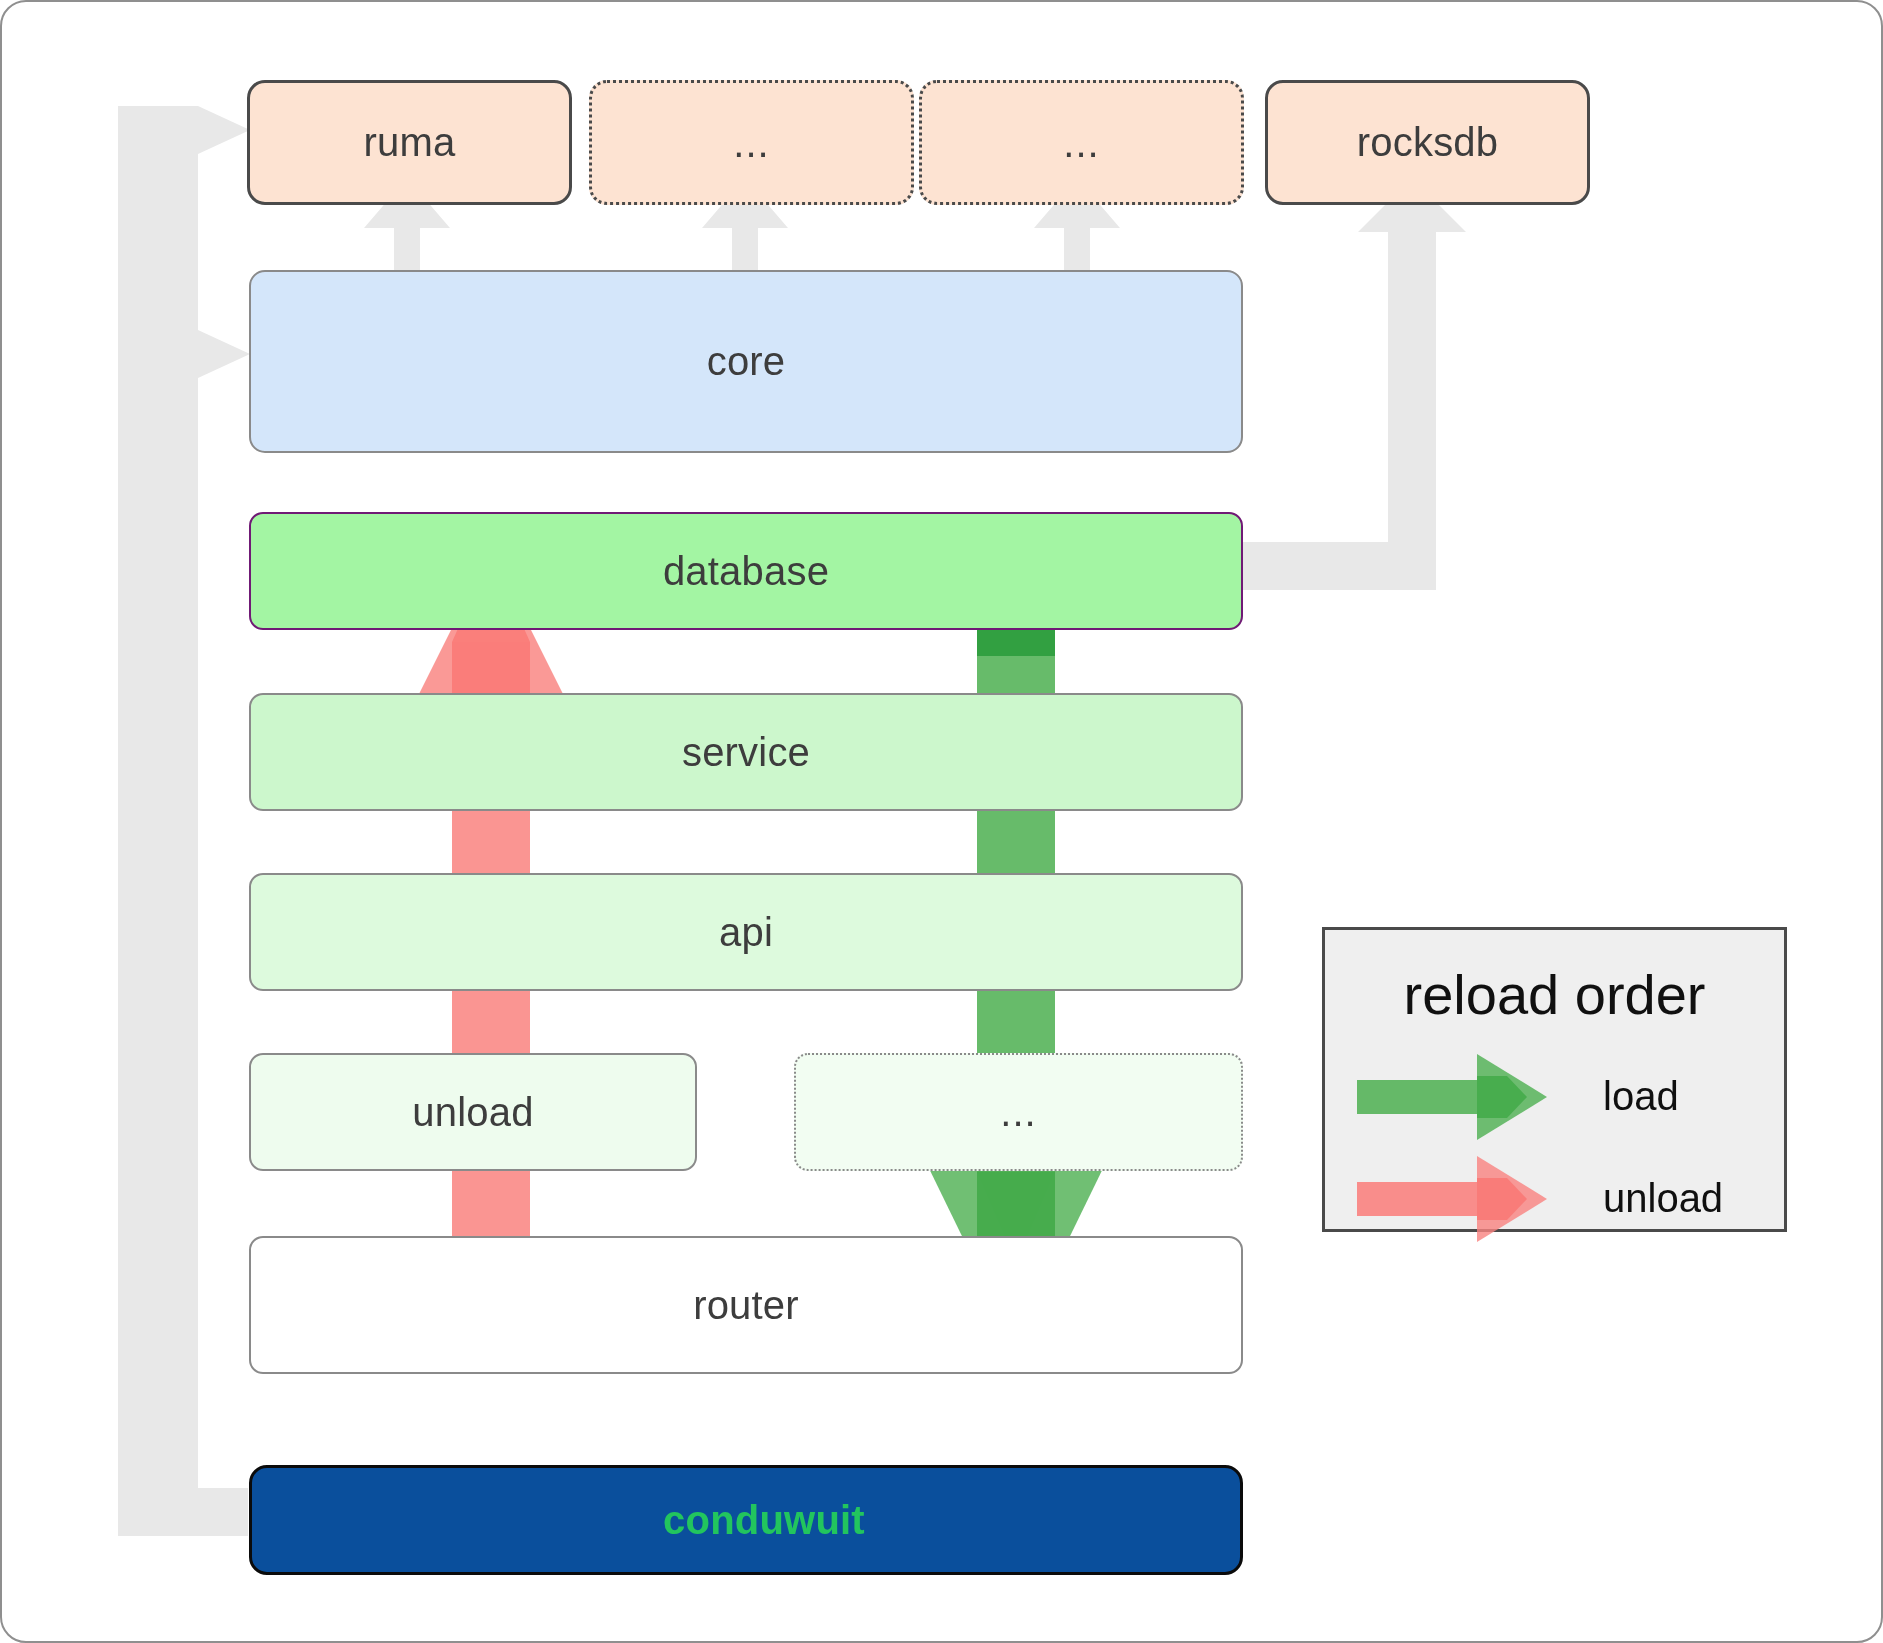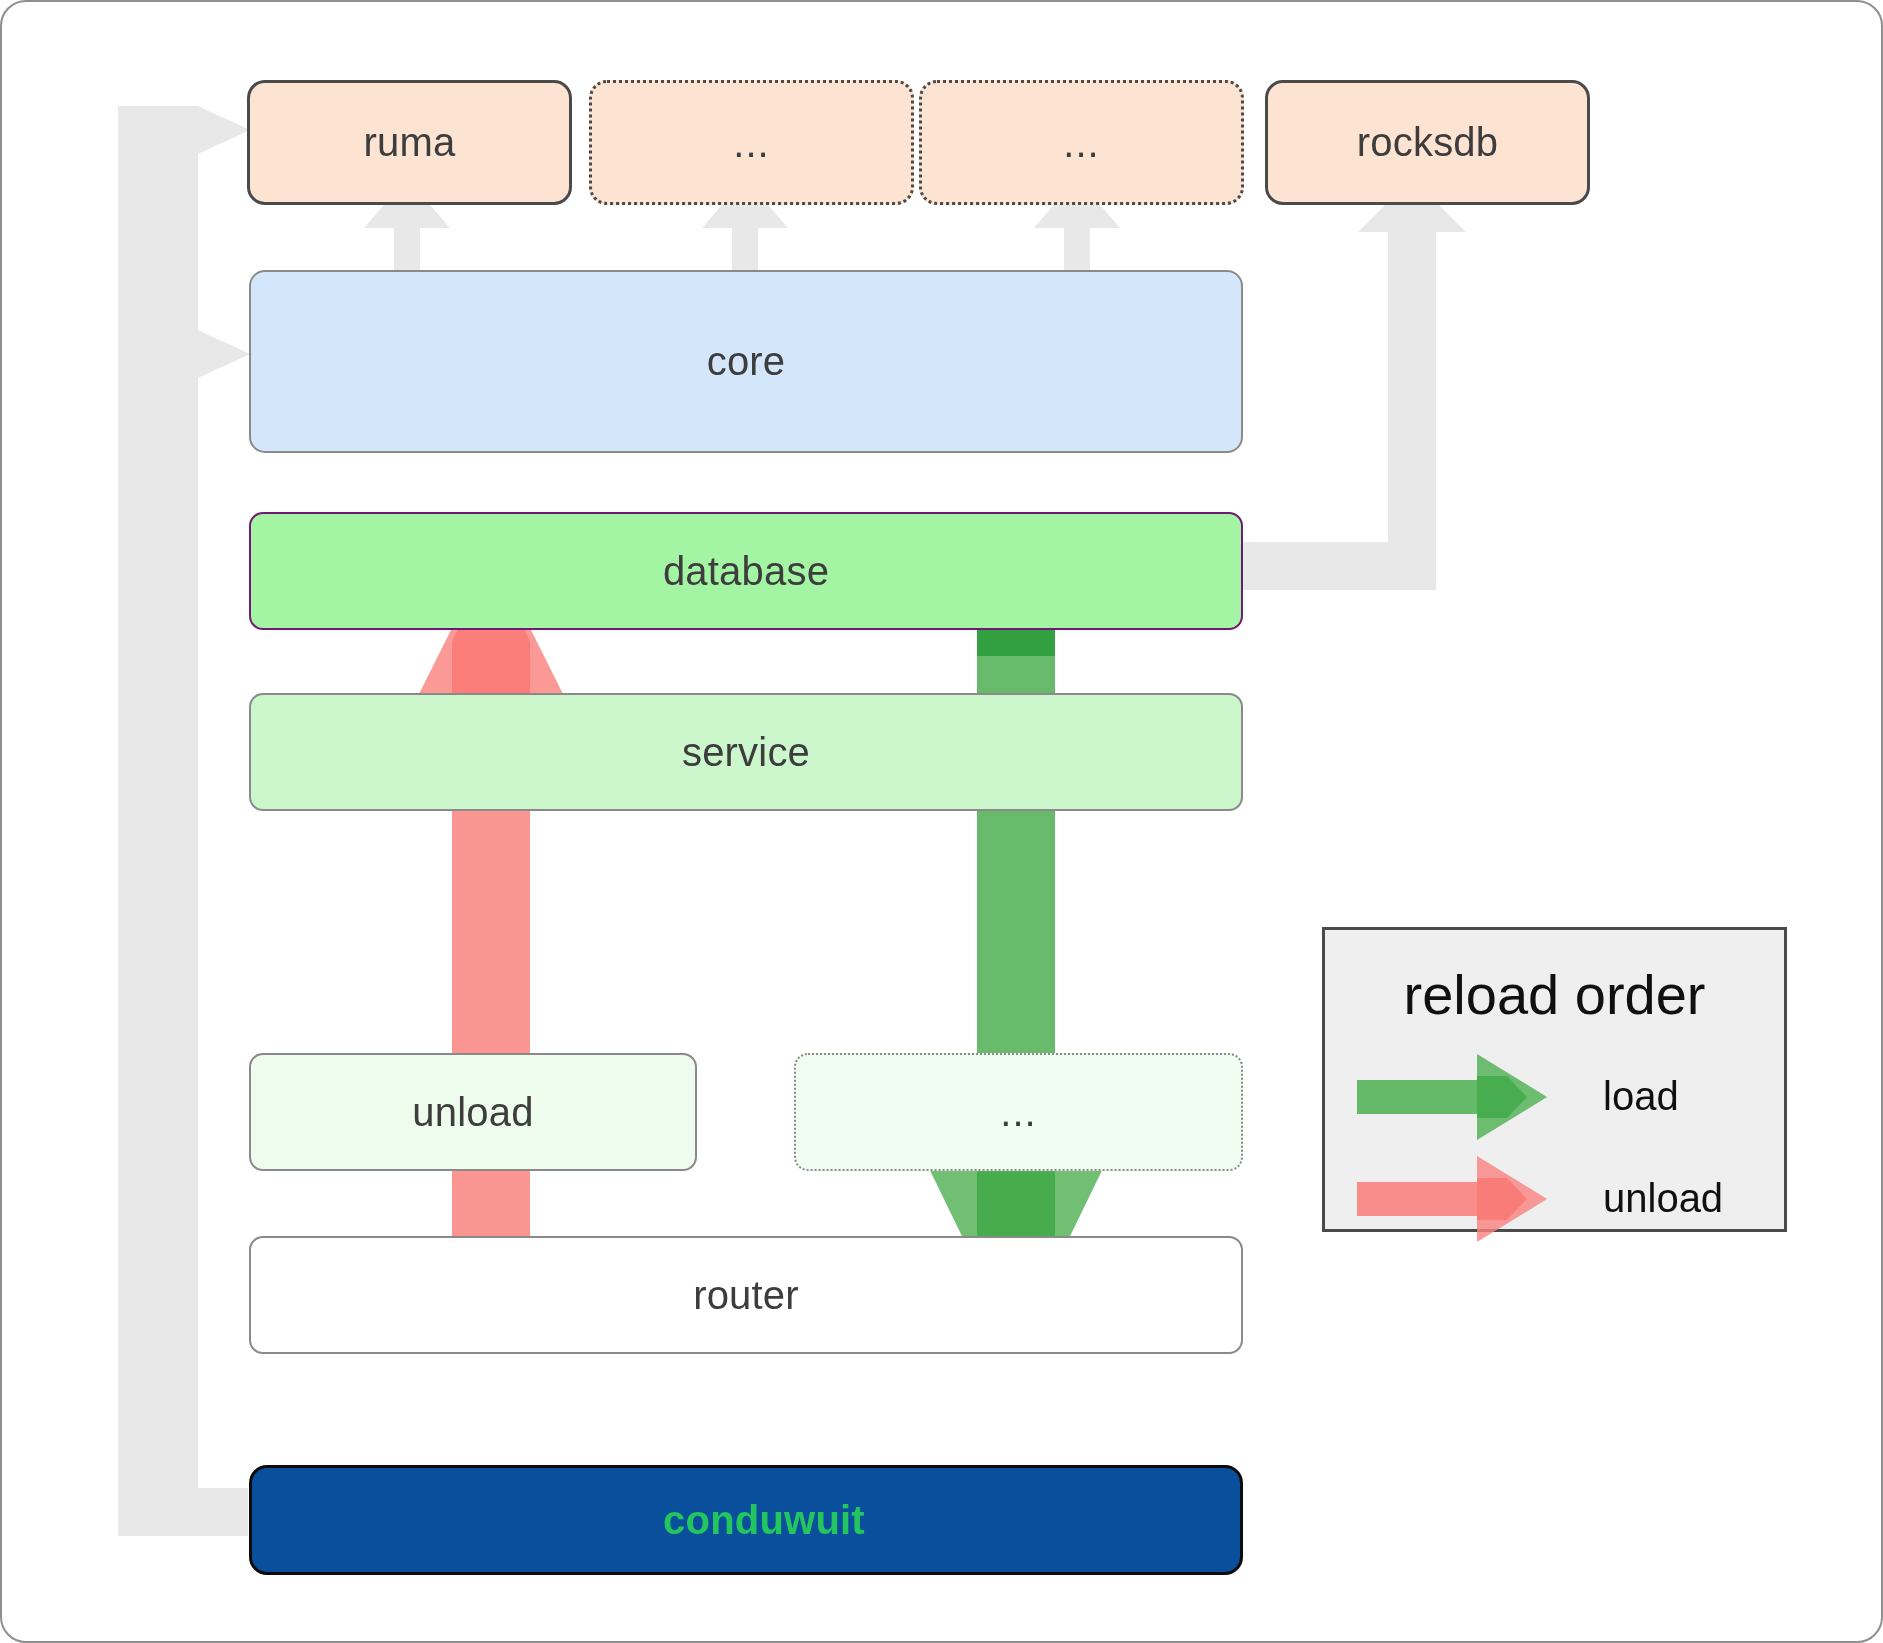--- a/index.html
+++ b/index.html
@@ -205,30 +205,33 @@
   </div>
 
   <div class="node lvl-database" style="left:247px; top:510px; width:994px; height:118px;">
     <span>database</span>
   </div>
 
   <div class="node lvl-service" style="left:247px; top:691px; width:994px; height:118px;">
     <span>service</span>
   </div>
 
+  <div class="node lvl-api" style="left:247px; top:871px; width:994px; height:118px;">
+    <span>api</span>
+  </div>
 
   <div class="node lvl-admin" style="left:247px; top:1051px; width:448px; height:118px;">
     <span>unload</span>
   </div>
 
   <div class="node lvl-dots" style="left:792px; top:1051px; width:449px; height:118px;">
     <span class="dots-label">...</span>
   </div>
 
-  <div class="node lvl-router" style="left:247px; top:1234px; width:994px; height:118px;">
+  <div class="node lvl-router" style="left:247px; top:1234px; width:994px; height:138px;">
     <span>router</span>
   </div>
 
   <div class="node app" style="left:247px; top:1463px; width:994px; height:110px;">
     <span>conduwuit</span>
   </div>
 
   <div id="legend">
     <div id="legend-title">reload order</div>
 

